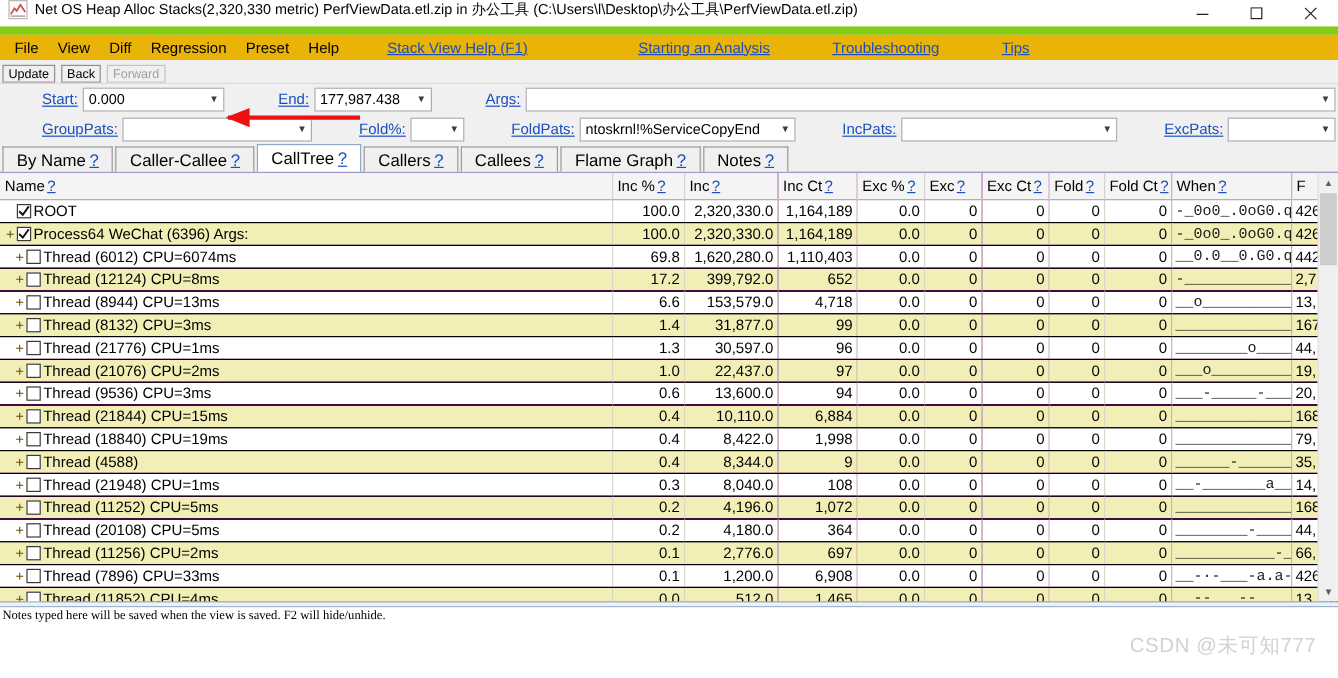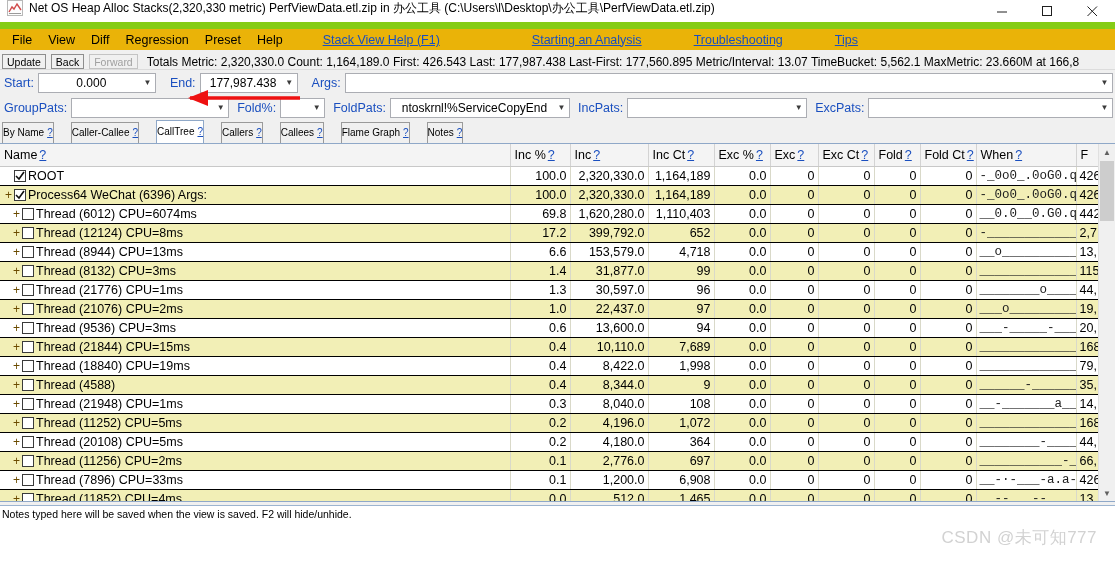--- a/index.html
+++ b/index.html
@@ -104,41 +104,42 @@
   .filterrow {
     height: 25px;
     background: #f0f0f0;
     display: flex;
     align-items: center;
     white-space: nowrap;
     padding-left: 4px;
   }
   .flabel {
     color: #1a4fbf;
+    text-decoration: underline;
     font-size: 12.5px;
     margin-right: 4px;
     flex: 0 0 auto;
+    margin-left: 31px;
   }
   .combo {
     height: 20px;
     border: 1px solid #abadb3;
     background: #fff;
     display: flex;
     align-items: center;
     box-sizing: border-box;
     position: relative;
     flex: 0 0 auto;
   }
   .combo .cval {
     padding-left: 4px;
     font-size: 12px;
     overflow: hidden;
     white-space: nowrap;
     flex: 1 1 auto;
-    text-align: center;
   }
   .combo .carrow {
     width: 15px; flex: 0 0 auto;
     display: flex; align-items: center; justify-content: center;
     font-size: 8px; color: #3b3b3b;
   }
   .sep { width: 14px; flex: 0 0 auto; }
   .sep-sm { width: 8px; flex: 0 0 auto; }
 
   
@@ -158,23 +159,23 @@
     padding-left: 2px;
     border-bottom: 1px solid #8fa8c8;
     box-sizing: border-box;
   }
   .tab {
     height: 21px;
     line-height: 20px;
     border: 1px solid #9a9a9a;
     border-bottom: none;
     background: #f0f0f0;
-    padding: 0 0;
-    font-size: 10px;
-    margin-right: 17px;
+    padding: 0 11px;
+    font-size: 14px;
+    margin-right: 2px;
     box-sizing: border-box;
   }
   .tab.active {
     background: #ffffff;
     height: 23px;
     line-height: 22px;
     border-color: #8fa8c8;
     position: relative;
     z-index: 2;
   }
@@ -269,21 +270,21 @@
   
   .notes-sep { height: 3px; background: #f0f0f0; border-top: 1px solid #8fa8c8; }
   .notes {
     height: 61px;
     background: #fff;
     border-top: 1px solid #9cb4d0;
     padding: 2px 2px;
     box-sizing: border-box;
   }
   .notes-text {
-    font-family: Liberation Sans, sans-serif;
+    font-family: Liberation Serif, serif;
     font-size: 10.5px;
     color: #000;
   }
   .watermark {
     position: absolute;
     right: 18px; bottom: 16px;
     color: #d2d2d2;
     font-size: 17px;
     letter-spacing: 0.5px;
   }
@@ -334,21 +335,20 @@
   <span class="menu-gap"></span>
   <span class="menu-link">Troubleshooting</span>
   <span class="menu-gap"></span>
   <span class="menu-link">Tips</span>
 </div>
 
 <div class="toolstrip">
   <span class="tbtn">Update</span>
   <span class="tbtn">Back</span>
   <span class="tbtn disabled">Forward</span>
-  <span class="totals">Totals Metric: 2,320,330.0  Count: 1,164,189.0  First: 426.543 Last: 177,987.438  Last-First: 177,560.895  Metric/Interval: 13.07  TimeBucket: 5,562.1 MaxMetric: 23.660M at 166,8</span>
 </div>
 
 <div class="filterrow">
   <span class="flabel">Start:</span>
   <span class="combo" style="width:118px">
     <span class="cval">0.000</span>
     <span class="carrow">▼</span>
   </span>
   <span class="sep"></span>
   <span class="flabel">End:</span>
@@ -566,21 +566,21 @@
           </td>
           <td class="num">1.4</td>
           <td class="num">31,877.0</td>
           <td class="num">99</td>
           <td class="num">0.0</td>
           <td class="num">0</td>
           <td class="num">0</td>
           <td class="num">0</td>
           <td class="num">0</td>
           <td class="when">_____________</td>
-          <td>115</td>
+          <td>167</td>
           <td>138</td>
         </tr>
         <tr class="norm">
           <td class="name">
             <div class="nm-inner">
               <span class="indent" style="width: 8px;"></span>
               <span class="plus">+</span>
               <span class="cbox"></span>
               <span class="nm-text">Thread (21776) CPU=1ms</span>
             </div>
@@ -643,21 +643,21 @@
           <td class="name">
             <div class="nm-inner">
               <span class="indent" style="width: 8px;"></span>
               <span class="plus">+</span>
               <span class="cbox"></span>
               <span class="nm-text">Thread (21844) CPU=15ms</span>
             </div>
           </td>
           <td class="num">0.4</td>
           <td class="num">10,110.0</td>
-          <td class="num">7,689</td>
+          <td class="num">6,884</td>
           <td class="num">0.0</td>
           <td class="num">0</td>
           <td class="num">0</td>
           <td class="num">0</td>
           <td class="num">0</td>
           <td class="when">_____________</td>
           <td>168</td>
           <td>169</td>
         </tr>
         <tr class="norm">

